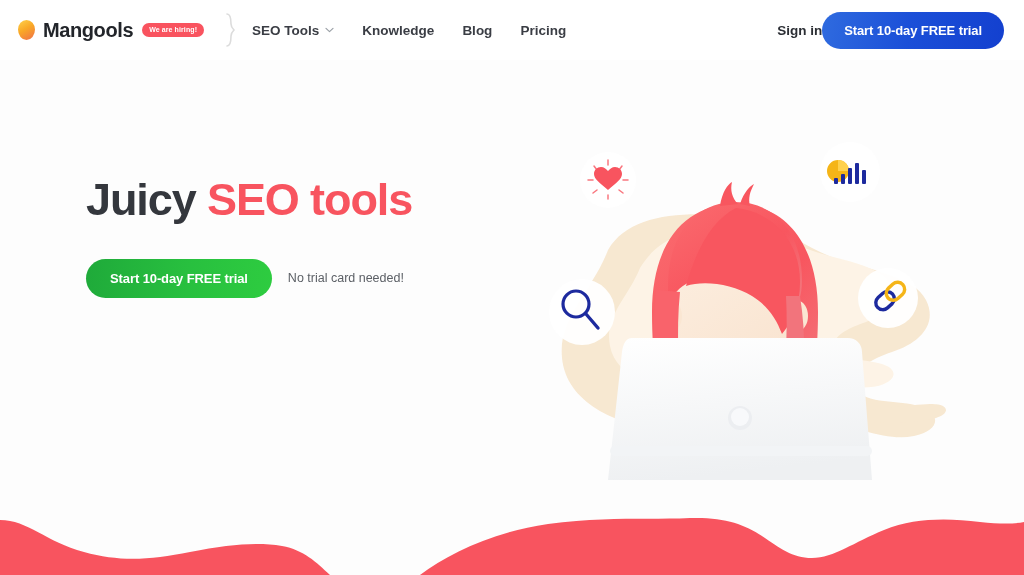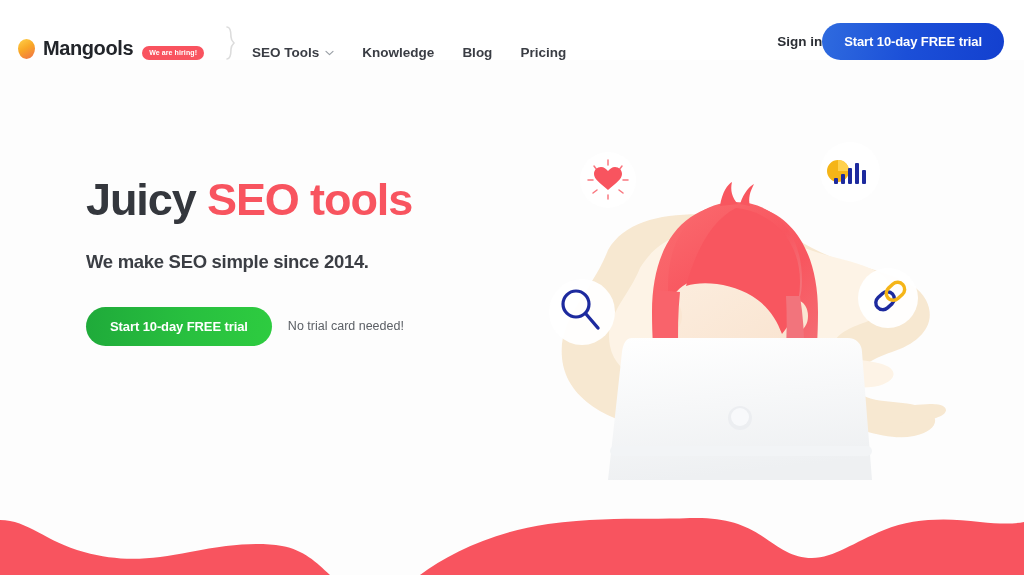--- a/index.html
+++ b/index.html
@@ -23,21 +23,21 @@
     overflow: hidden;
   }
 
   
   .header {
     position: absolute;
     top: 0; left: 0;
     width: 1024px;
     height: 60px;
     display: flex;
-    align-items: flex-end;
+    align-items: center;
     box-sizing: border-box;
     padding: 0 20px 0 18px;
     background: #ffffff;
     z-index: 40;
   }
 
   .brand {
     display: flex;
     align-items: center;
     gap: 8px;
@@ -241,21 +241,20 @@
     <div class="header-right">
       <span class="signin">Sign in</span>
       <button class="cta-blue">Start 10-day FREE trial</button>
     </div>
   </div>
 
   <div class="hero-copy">
     <h1 class="headline">
       <span>Juicy </span><span class="accent">SEO tools</span><br>
     </h1>
-    <p class="subhead">We make SEO simple since 2014.</p>
     <div class="cta-row">
       <button class="cta-green">Start 10-day FREE trial</button>
       <span class="cta-note">No trial card needed!</span>
     </div>
   </div>
 
   <div class="illustration">
     <svg width="470" height="365" viewBox="0 0 470 365" fill="none">
       <defs>
         <linearGradient id="skinGrad" x1="0" y1="0" x2="0.4" y2="1">

